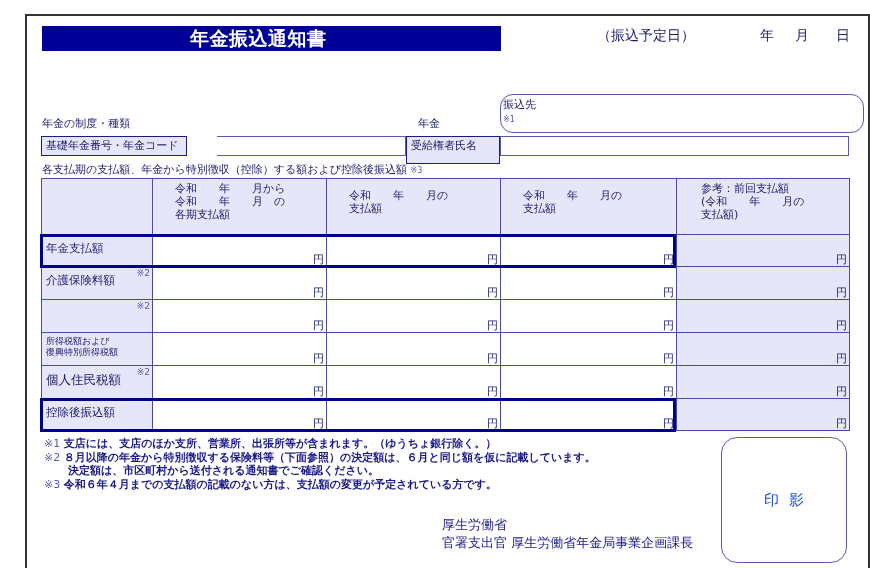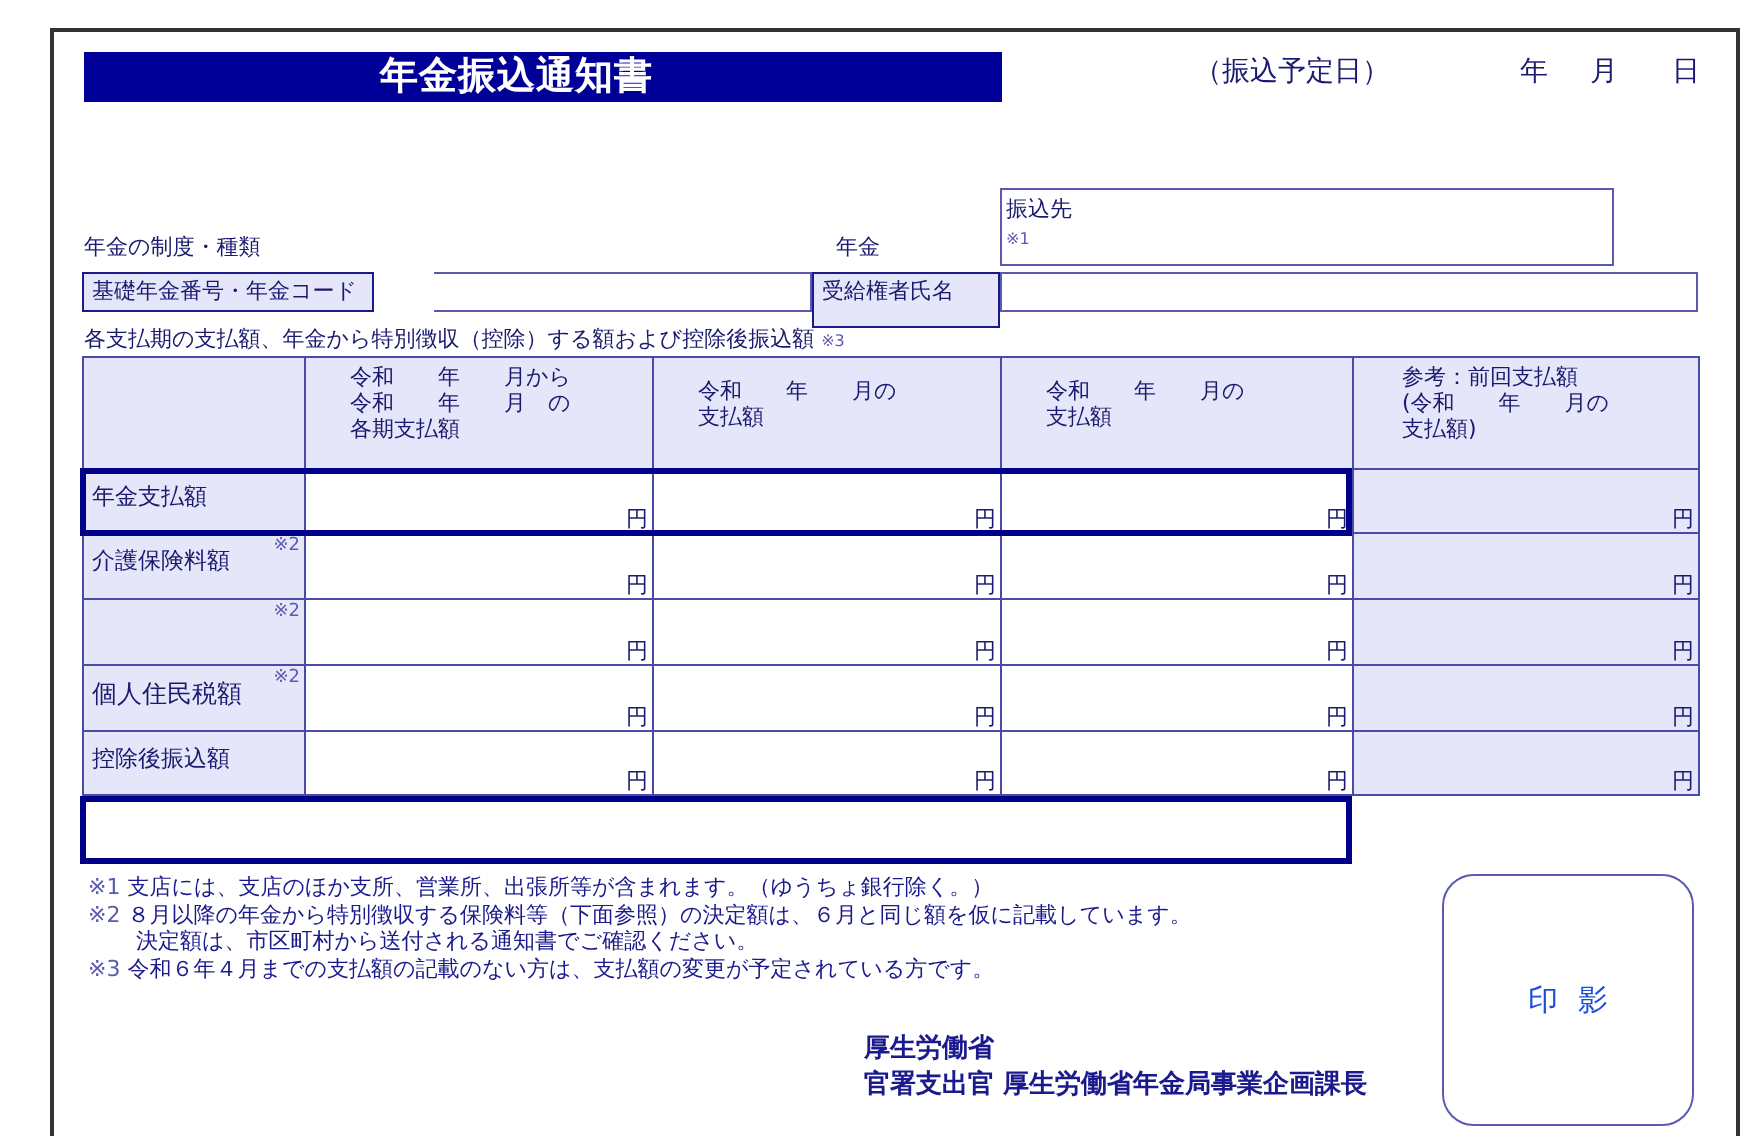--- a/index.html
+++ b/index.html
@@ -32,45 +32,45 @@
   table.grid td.amt { background: #fff; }
   table.grid td.amt.ref { background: #e6e6fa; }
   .yen { position: absolute; right: 2px; bottom: 0px; font-size: 11px; line-height: 12px; }
   .sup { position: absolute; right: 2px; top: 1px; font-size: 9px; color: #5a5ab0; }
 
   .hl-row { position: absolute; border: 3px solid #000088; pointer-events: none; }
 
   .notes { position: absolute; left: 44px; top: 437px; font-size: 11px; line-height: 13.5px; color: #1a1a8c; }
   .notes .n { white-space: nowrap; }
   .notes .mark { color: #5a5ab0; font-weight: normal; }
-  .notes b { font-weight: normal; }
+  .notes b { font-weight: bold; }
   .notes .indent { padding-left: 24px; }
 
-  .issuer { position: absolute; left: 432px; top: 516px; font-size: 13px; font-weight: bold; color: #1a1a8c; line-height: 18px; }
+  .issuer { position: absolute; left: 442px; top: 516px; font-size: 13px; font-weight: normal; color: #1a1a8c; line-height: 18px; }
 
   .seal { position: absolute; left: 721px; top: 437px; width: 126px; height: 126px;
           border: 1.5px solid #5a5ab0; border-radius: 16px; background: transparent; }
   .seal-text { position: absolute; left: 0; right: 0; top: 53px; text-align: center; font-size: 15px; color: #1d4ed8; letter-spacing: 10px; padding-left: 10px; }
 </style>
 </head>
 <body>
 
 <div class="frame"></div>
 
 <div class="title-bar">年金振込通知書</div>
 
 <div class="date-label" style="left:597px;">（振込予定日）</div>
 <div class="date-label" style="left:760px;">年</div>
 <div class="date-label" style="left:795px;">月</div>
 <div class="date-label" style="left:836px;">日</div>
 
 <div class="abs lbl" style="left:42px; top:116px;">年金の制度・種類</div>
 <div class="abs lbl" style="left:418px; top:116px;">年金</div>
 
-<div class="box" style="left:500px; top:94px; width:307px; height:39px;">
+<div class="box" style="left:500px; top:94px; width:364px; height:39px;border-radius:13px;">
   <div class="abs lbl" style="left:2px; top:2px;">振込先</div>
   <div class="abs" style="left:2px; top:20px; font-size:8px; color:#5a5ab0;">※1</div>
 </div>
 
 <div class="box-label" style="left:41px; top:136px; width:146px; height:20px;">基礎年金番号・年金コード</div>
 <div class="box" style="left:217px; top:136px; width:189px; height:20px; border-left:none;">
   <span></span>
 </div>
 <div class="box-label" style="left:406px; top:136px; width:94px; height:28px;">受給権者氏名</div>
 <div class="box" style="left:500px; top:136px; width:349px; height:20px;">
@@ -154,20 +154,38 @@
           <span class="yen">円</span>
         </td>
     <td class="amt">
           <span class="yen">円</span>
         </td>
     <td class="amt ref">
           <span class="yen">円</span>
         </td>
   </tr>
 
+  <tr style="height:33px;">
+    <td class="rowlbl small2">
+      <div>所得税額および</div>
+      <div>復興特別所得税額</div>
+    </td>
+    <td class="amt">
+          <span class="yen">円</span>
+        </td>
+    <td class="amt">
+          <span class="yen">円</span>
+        </td>
+    <td class="amt">
+          <span class="yen">円</span>
+        </td>
+    <td class="amt ref">
+          <span class="yen">円</span>
+        </td>
+  </tr>
 
   <tr style="height:33px;">
     <td class="rowlbl" style="font-size:12.5px;"><span>個人住民税額</span><span class="sup">※2</span></td>
     <td class="amt">
           <span class="yen">円</span>
         </td>
     <td class="amt">
           <span class="yen">円</span>
         </td>
     <td class="amt">

